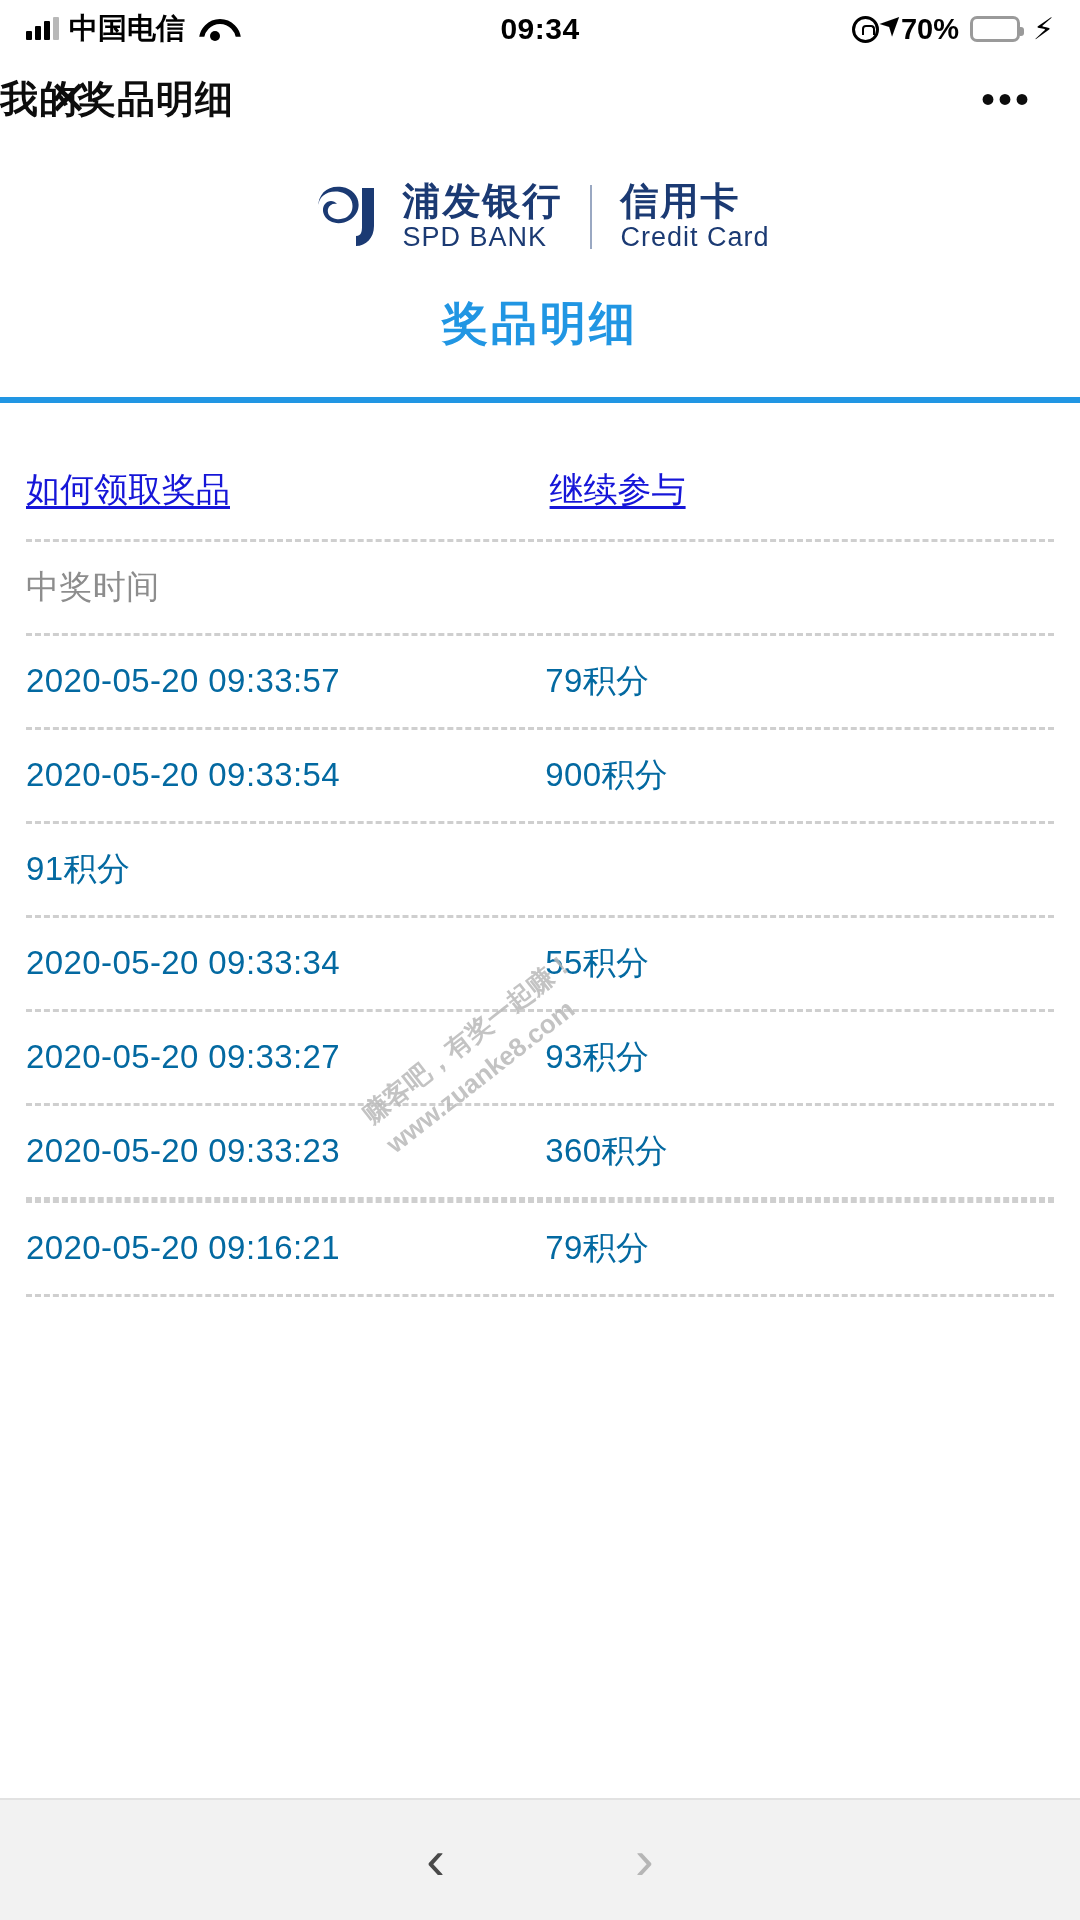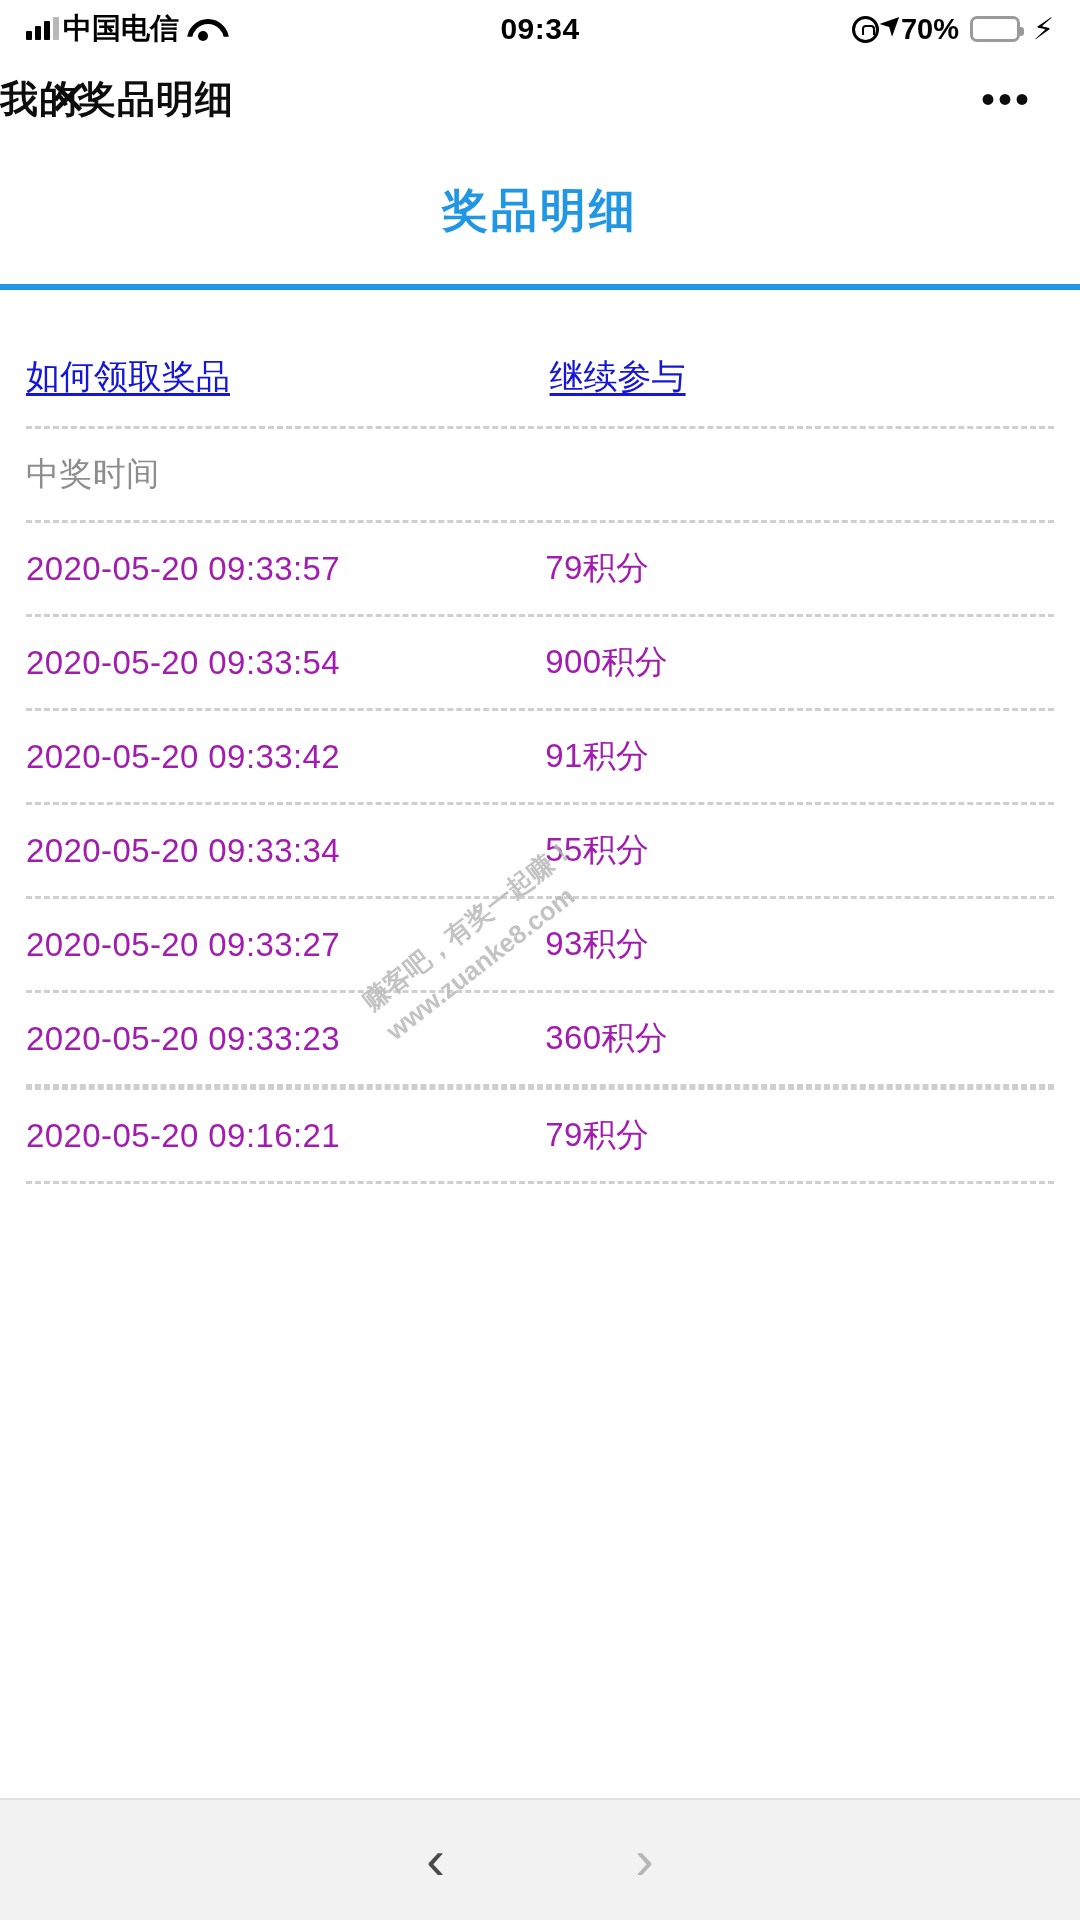--- a/index.html
+++ b/index.html
@@ -9,21 +9,21 @@
     font-family:"Liberation Sans","DejaVu Sans",sans-serif;
     overflow:hidden;
   }
   .phone { position:relative; width:1080px; height:1920px; background:#fff; }
 
   
   .statusbar {
     height:58px; display:flex; align-items:center;
     padding:0 26px; position:relative;
   }
-  .sb-left { display:flex; align-items:center; gap:4px; }
+  .sb-left { display:flex; align-items:center; gap:10px; }
   .signal { display:flex; align-items:flex-end; gap:3px; height:22px; }
   .signal i { width:6px; background:#000; border-radius:1px; display:block; }
   .signal i:nth-child(1){ height:9px; }
   .signal i:nth-child(2){ height:14px; }
   .signal i:nth-child(3){ height:19px; }
   .signal i:nth-child(4){ height:23px; background:#b8b8b8; }
   .carrier { font-size:29px; font-weight:bold; color:#000; letter-spacing:0px; }
   .wifi { width:32px; height:24px; position:relative; margin-left:4px; }
   .wifi::before{
     content:""; position:absolute; left:0; top:2px; width:32px; height:32px;
@@ -99,21 +99,21 @@
     font-size:34px; color:#1616d8; text-decoration:underline;
     text-underline-offset:5px; cursor:pointer;
   }
   .col-a { width:50.5%; }
   .col-b { width:49.5%;margin-left:9px; }
 
   
   .dashed { border-top:3px dashed #cfcfcf; }
   .trow { display:flex; align-items:center; height:91px; }
   .thead .cell { color:#8d8d8d; font-size:33px; }
-  .cell { font-size:33px; color:#a21caf; letter-spacing:0.4px; }
+  .cell { font-size:33px; color:#0369a1; letter-spacing:0.4px; }
   .cell.time { width:50.5%; }
   .cell.desc { width:49.5%; }
 
   
   .watermark {
     position:absolute; left:355px; top:700px;
     transform:rotate(-38deg); transform-origin:left top;
     color:#b9b9b9; opacity:.85; pointer-events:none;
     font-size:26px; line-height:1.45; white-space:nowrap; font-weight:bold;
   }
@@ -153,20 +153,35 @@
       <span class="bolt">⚡</span>
     </div>
   </div>
 
   <div class="navbar">
     <span class="nav-close">✕</span>
     <span class="nav-title">我的奖品明细</span>
     <span class="nav-more">•••</span>
   </div>
 
+  <div class="brand">
+    <svg class="brand-mark" viewBox="0 0 74 62">
+      <path d="M8 58 L8 22 C8 10 18 4 30 6 C40 8 44 16 42 24 C40 31 33 34 26 33 C20 32 17 28 18 23 C19 19 23 17 27 18 C24 14 18 14 15 18 C11 23 13 31 20 35 C29 40 42 36 47 26 C52 15 45 3 32 1 C18 -1 8 7 8 22 Z" fill="#1b3a73"></path>
+      <path d="M52 2 L64 2 L64 40 C64 52 56 60 46 60 L46 50 C52 50 52 44 52 40 Z" fill="#1b3a73"></path>
+    </svg>
+    <div class="brand-cn-wrap">
+      <span class="brand-cn">浦发银行</span>
+      <span class="brand-en">SPD BANK</span>
+    </div>
+    <span class="brand-sep"></span>
+    <div class="brand-cn-wrap">
+      <span class="brand-cn">信用卡</span>
+      <span class="brand-en">Credit Card</span>
+    </div>
+  </div>
 
   <div class="page-heading">奖品明细</div>
   <div class="blue-rule"></div>
 
   <div class="content">
 
     <div class="links-row">
       <div class="col-a">
         <span class="link">如何领取奖品</span>
       </div>
@@ -187,21 +202,20 @@
           <span class="cell time">2020-05-20 09:33:57</span>
           <span class="cell desc">79积分</span>
         </div>
         <div class="dashed"></div>
         <div class="trow">
           <span class="cell time">2020-05-20 09:33:54</span>
           <span class="cell desc">900积分</span>
         </div>
         <div class="dashed"></div>
         <div class="trow">
-          <span class="cell time">2020-05-20 09:33:42</span>
           <span class="cell desc">91积分</span>
         </div>
         <div class="dashed"></div>
         <div class="trow">
           <span class="cell time">2020-05-20 09:33:34</span>
           <span class="cell desc">55积分</span>
         </div>
         <div class="dashed"></div>
         <div class="trow">
           <span class="cell time">2020-05-20 09:33:27</span>

